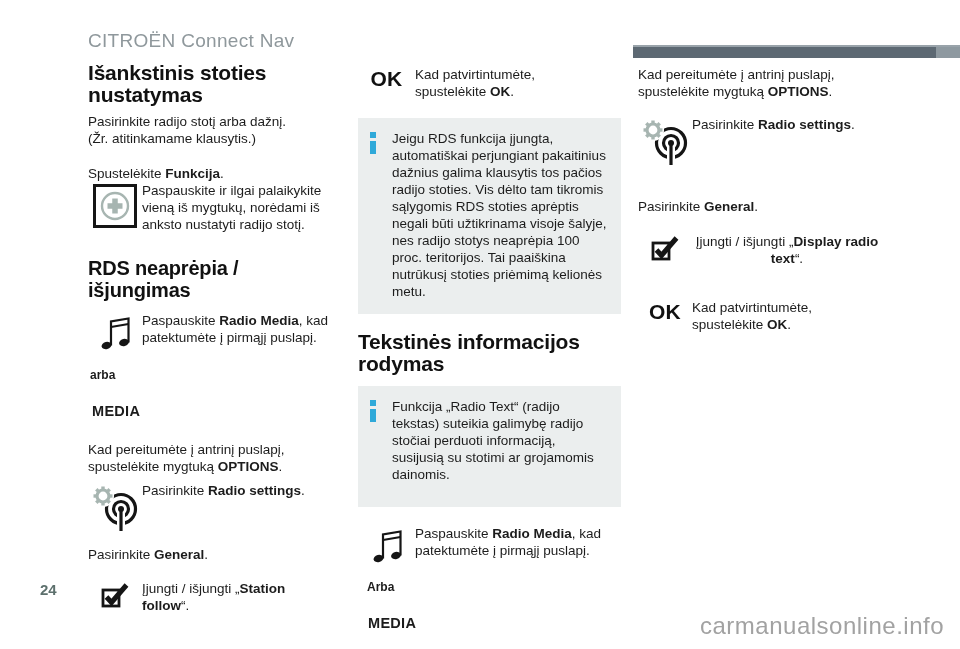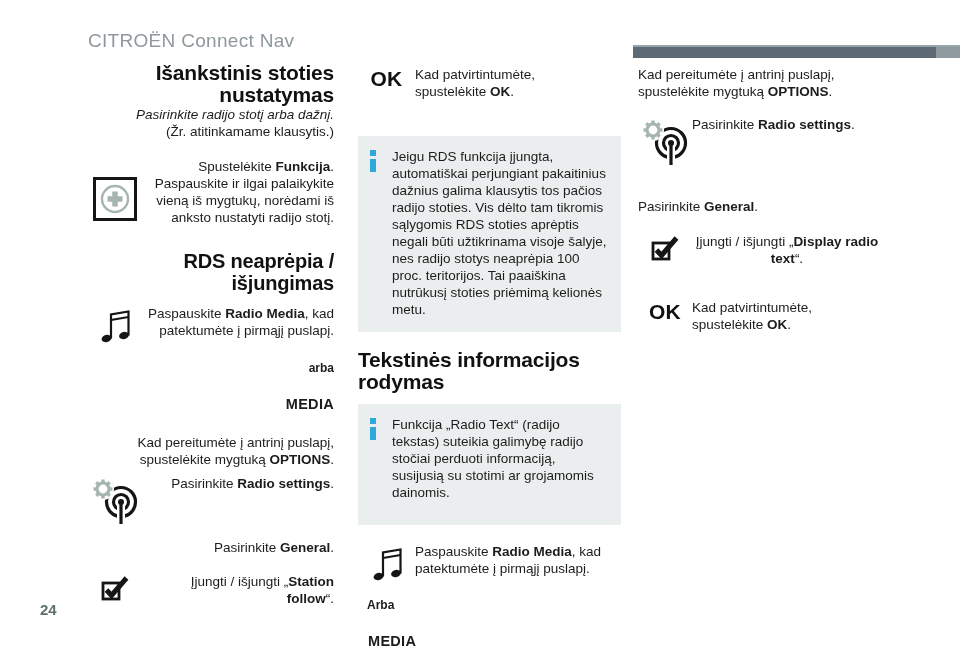--- a/index.html
+++ b/index.html
@@ -6,55 +6,55 @@
   body{
     width:960px;height:649px;background:#ffffff;
     font-family:"Liberation Sans", sans-serif;color:#1c1c1c;
     position:relative;overflow:hidden;
   }
   .page{position:absolute;inset:0;background:#fff;}
   .brand{position:absolute;left:88px;top:30px;font-size:19px;color:#8f989c;letter-spacing:.3px;}
   .topbar{position:absolute;left:633px;top:45px;width:327px;height:11px;background:#5d6973;border-top:2px solid #99a3aa;}
   .topbar-tail{position:absolute;right:0;top:0;width:24px;height:100%;background:#8e99a0;}
   .col{position:absolute;top:0;}
-  .col1{left:88px;width:246px;text-align:right;}
+  .col1{left:88px;width:246px;}
   .col2{left:358px;width:263px;}
   .col3{left:638px;width:302px;}
   .h1{font-size:21px;font-weight:bold;line-height:22px;margin:0;color:#111;letter-spacing:-.2px;}
   .h2{font-size:20px;font-weight:bold;line-height:22px;margin:0;color:#111;letter-spacing:-.2px;}
   .body{font-size:13.5px;line-height:17px;margin:0;}
   .body b{font-weight:bold;}
   .row{display:flex;align-items:flex-start;}
   .icon-cell{flex:0 0 54px;display:flex;justify-content:center;padding-top:2px;}
   .col2 .icon-cell{flex:0 0 57px;}
   .row .text{flex:1;}
   .w-narrow{max-width:185px;}
   .ok-label{font-size:21px;font-weight:bold;color:#111;line-height:21px;letter-spacing:.3px;}
   .or-label{font-size:12px;font-weight:bold;}
   .media-label{font-size:14.5px;font-weight:bold;letter-spacing:.3px;}
   .infobox{background:#ebeeee;position:relative;padding:12px 14px 14px 34px;}
   .info-i{position:absolute;left:12px;top:14px;}
-  .pagenum{position:absolute;left:40px;top:601px;font-size:15px;font-weight:bold;color:#5d706d;}
+  .pagenum{position:absolute;left:40px;top:581px;font-size:15px;font-weight:bold;color:#5d706d;}
   .watermark{position:absolute;right:16px;top:612px;font-size:24px;color:#a2a2a2;letter-spacing:.5px;}
 </style>
 </head>
 <body>
 
 <div class="page">
 
   <div class="brand">CITROËN Connect Nav</div>
   <div class="topbar">
       <div class="topbar-tail"></div>
     </div>
 
   <div class="col col1">
 
     <h1 class="h1" style="margin-top:62px;">Išankstinis stoties nustatymas</h1>
 
-    <div class="body" style="font-style:italic;">Pasirinkite radijo stotį arba dažnį.</div>
+    <div class="body" style="margin-top:7px;">Pasirinkite radijo stotį arba dažnį.</div>
     <div class="body">(Žr. atitinkamame klausytis.)</div>
 
     <p class="body" style="margin-top:18px;"><span>Spustelėkite </span><b>Funkcija</b><span>.</span></p>
 
     <div class="row" style="">
       <div class="icon-cell">
         <svg width="44" height="44" viewBox="0 0 44 44">
           <rect x="1.5" y="1.5" width="41" height="41" fill="#ffffff" stroke="#151515" stroke-width="3"></rect>
           <circle cx="22" cy="22" r="13" fill="none" stroke="#a7b5b1" stroke-width="2.4"></circle>
           <path d="M22 14.5 V29.5 M14.5 22 H29.5" stroke="#a7b5b1" stroke-width="5.5"></path>
@@ -124,21 +124,21 @@
 
   <div class="col col2">
 
     <div class="row" style="margin-top:66px;">
       <div class="icon-cell">
         <span class="ok-label">OK</span>
       </div>
       <p class="text body w-narrow"><span>Kad patvirtintumėte, spustelėkite </span><b>OK</b><span>.</span></p>
     </div>
 
-    <div class="infobox" style="margin-top:36px;">
+    <div class="infobox" style="margin-top:18px;">
       <span class="info-i">
         <svg width="7" height="22" viewBox="0 0 7 22">
           <rect x="0" y="0" width="6" height="6" fill="#2fa9d9"></rect>
           <rect x="0" y="9" width="6" height="13" fill="#2fa9d9"></rect>
         </svg>
       </span>
       <p class="body">Jeigu RDS funkcija įjungta, automatiškai perjungiant pakaitinius dažnius galima klausytis tos pačios radijo stoties. Vis dėlto tam tikromis sąlygomis RDS stoties aprėptis negali būti užtikrinama visoje šalyje, nes radijo stotys neaprėpia 100 proc. teritorijos. Tai paaiškina nutrūkusį stoties priėmimą kelionės metu.</p>
     </div>
 
     <h1 class="h1" style="margin-top:17px;">Tekstinės informacijos rodymas</h1>
@@ -215,14 +215,15 @@
     <div class="row" style="margin-top:32px;">
       <div class="icon-cell">
         <span class="ok-label">OK</span>
       </div>
       <p class="text body w-narrow"><span>Kad patvirtintumėte, spustelėkite </span><b>OK</b><span>.</span></p>
     </div>
 
   </div>
 
   <div class="pagenum">24</div>
+  <div class="watermark">carmanualsonline.info</div>
 
 </div>
 
 </body></html>

